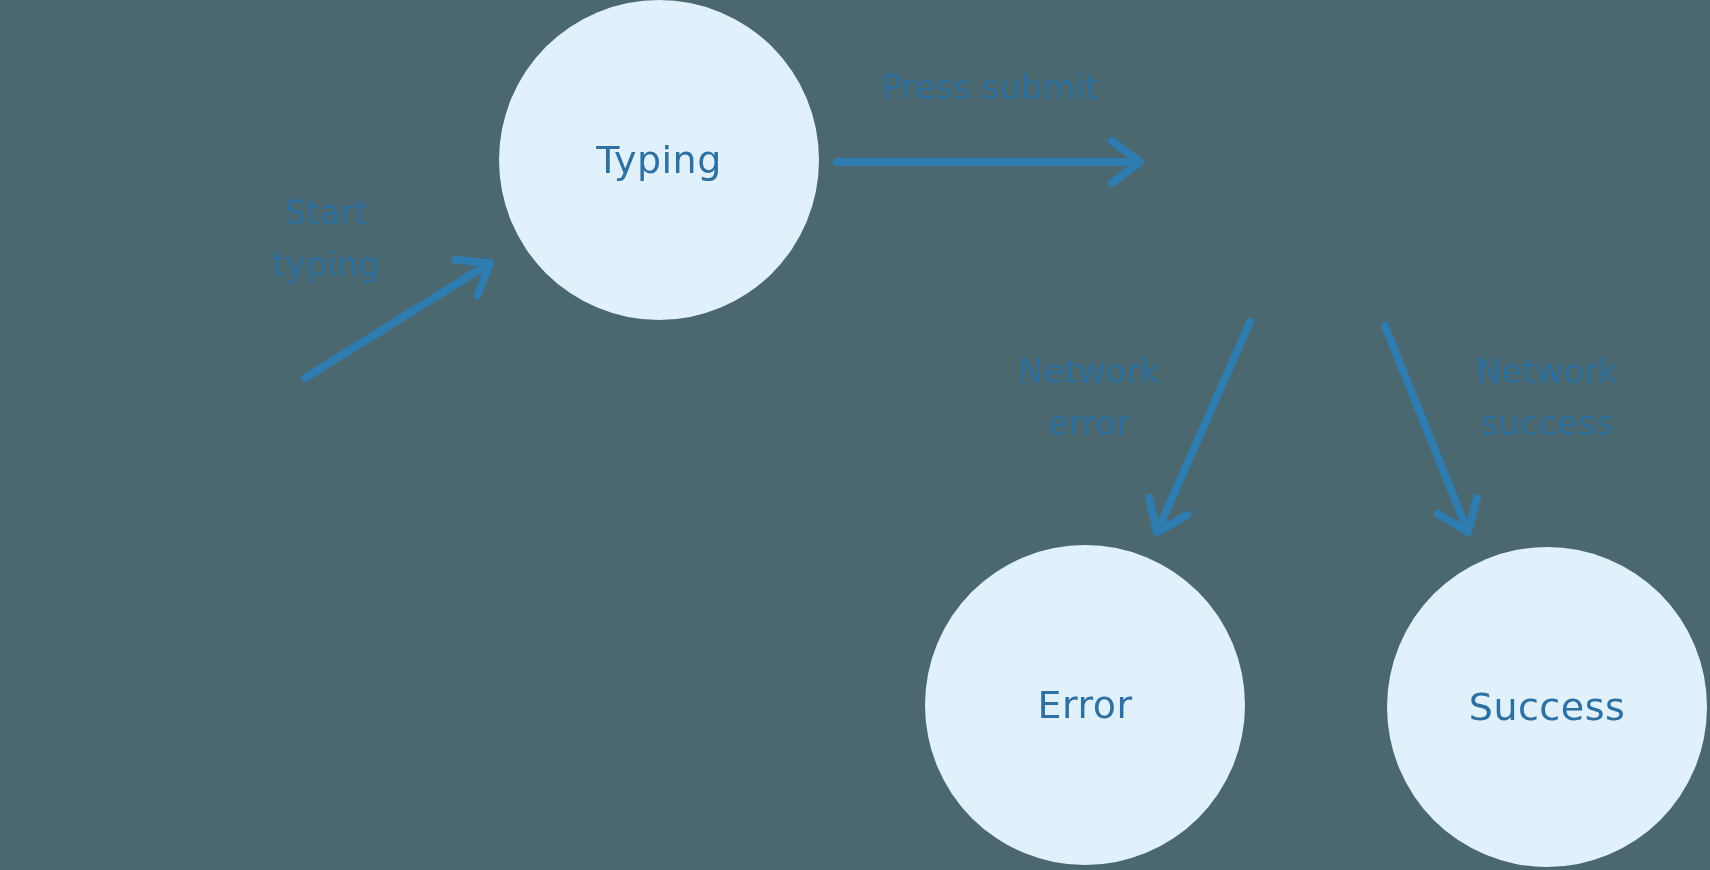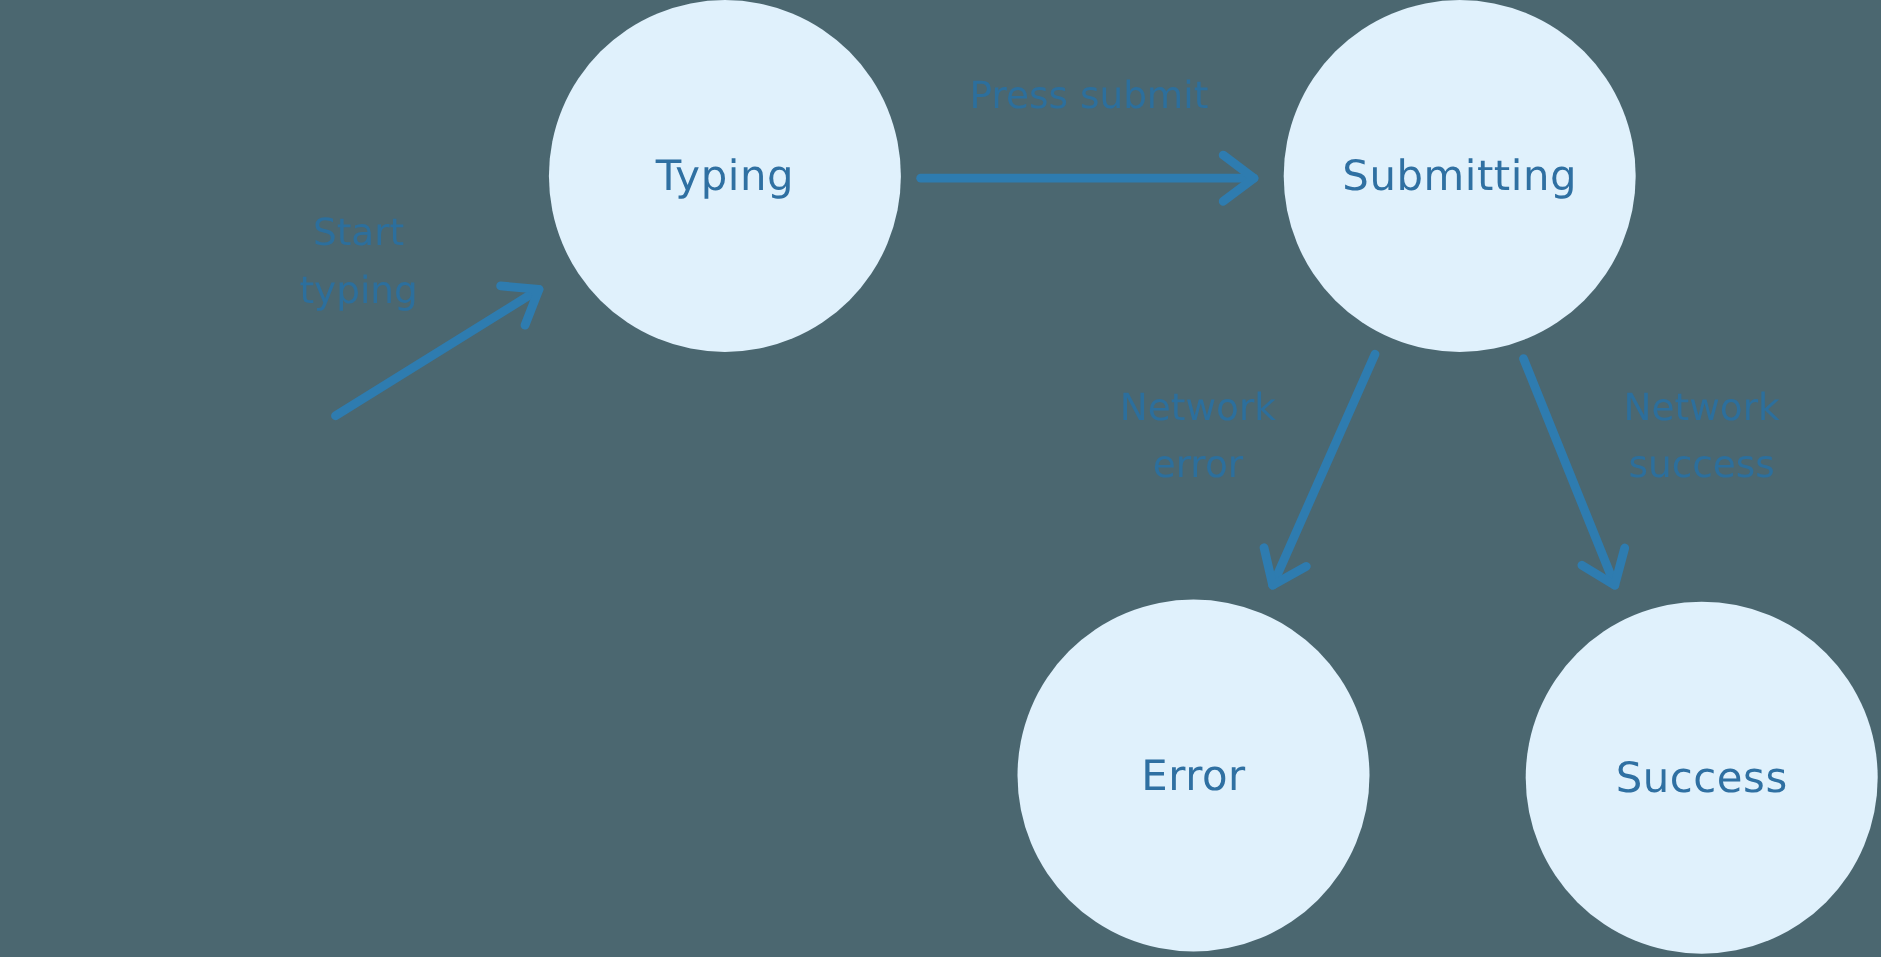--- a/index.html
+++ b/index.html
@@ -89,23 +89,20 @@
     <line x1="837" y1="162" x2="1140" y2="162" marker-end="url(#vhead)"></line>
     <line x1="1250" y1="322" x2="1157" y2="532" marker-end="url(#vhead)"></line>
     <line x1="1385" y1="326" x2="1468" y2="532" marker-end="url(#vhead)"></line>
   </svg>
 
 
   <div class="node node-typing">
     <span class="node-label">Typing</span>
   </div>
 
-  <div class="node node-submitting">
-    <span class="node-label">Submitting</span>
-  </div>
 
   <div class="node node-error">
     <span class="node-label">Error</span>
   </div>
 
   <div class="node node-success">
     <span class="node-label">Success</span>
   </div>
 
   <div class="edge-label label-press-submit">

